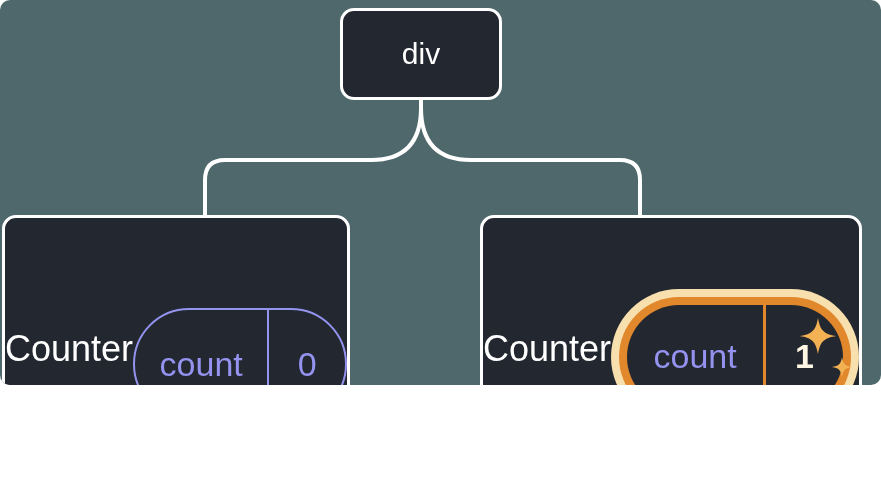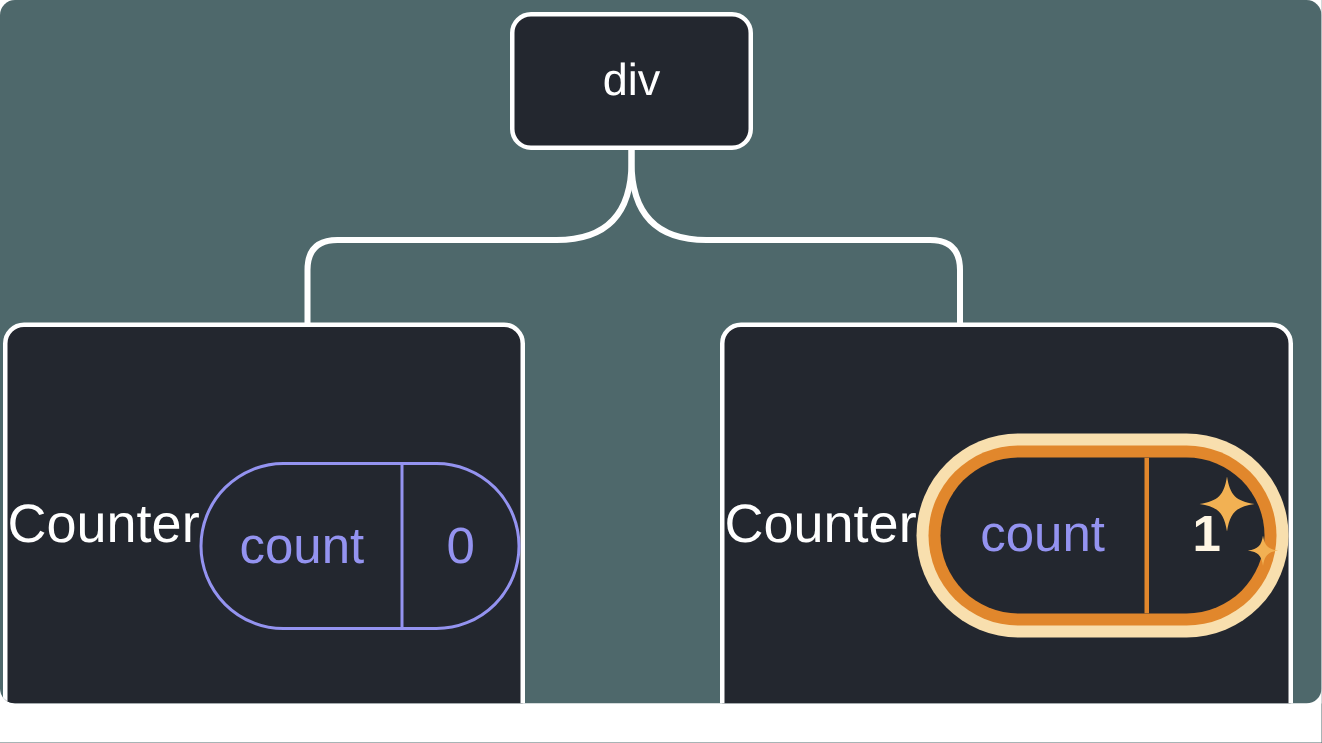--- a/index.html
+++ b/index.html
@@ -4,21 +4,21 @@
 <style>
   html, body {
     margin: 0;
     padding: 0;
     background: #ffffff;
     font-family: "Liberation Sans", sans-serif;
   }
   .canvas {
     position: relative;
     width: 881px;
-    height: 469px;
+    height: 385px;
     background: var(--background, #4e686b);
     border-radius: 10px;
     overflow: hidden;
   }
   .connector-svg {
     position: absolute;
     inset: 0;
     pointer-events: none;
   }
   .node-root {

